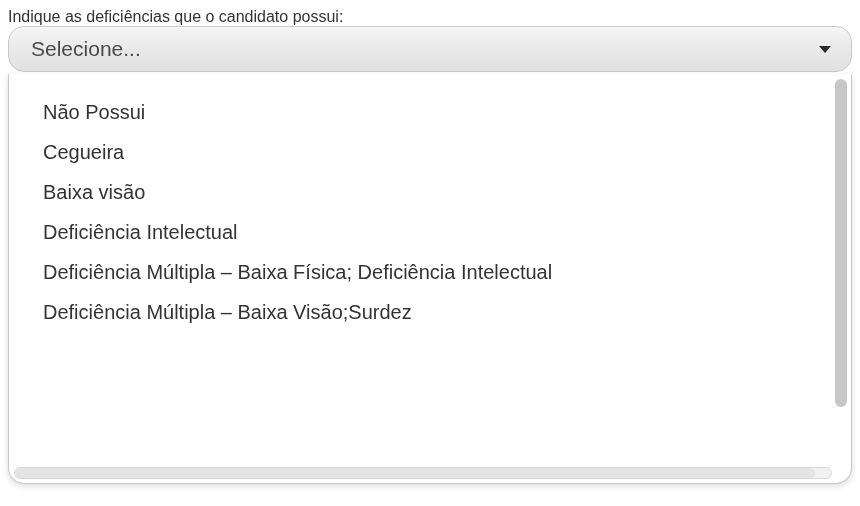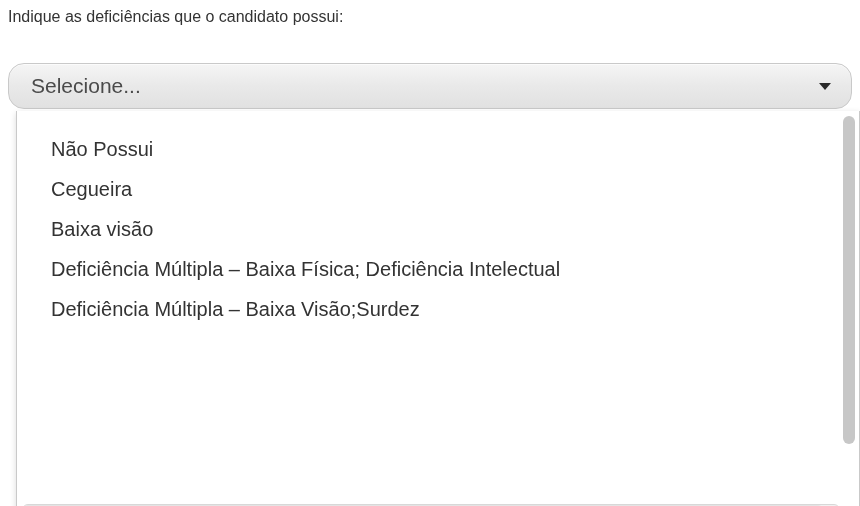--- a/index.html
+++ b/index.html
@@ -29,37 +29,36 @@
       height: 46px;
       background: linear-gradient(to bottom, #f5f5f5 0%, #e9e9e9 50%, #e1e1e1 100%);
       border: 1px solid #c9c9c9;
       border-radius: 16px;
       display: flex;
       align-items: center;
       justify-content: space-between;
       padding: 0 20px 0 22px;
       cursor: pointer;
       box-shadow: inset 0 1px 0 rgba(255,255,255,0.6);
-      margin-top: 37px;
     }
     .select-placeholder {
       font-size: 21px;
       color: #4a4a4a;
     }
     .select-caret {
       width: 0;
       height: 0;
       border-left: 6px solid transparent;
       border-right: 6px solid transparent;
       border-top: 7px solid #2a2a2a;
     }
     .dropdown-panel {
       position: absolute;
       top: 48px;
-      left: 8px;
+      left: 0;
       width: 100%;
       height: 410px;
       background: #ffffff;
       border: 1px solid #c9c9c9;
       border-top: none;
       border-radius: 0 0 16px 16px;
       box-shadow: 0 2px 6px rgba(0,0,0,0.15);
       overflow: hidden;
     }
     .option-list {
@@ -128,20 +127,21 @@
     <span class="select-placeholder">Selecione...</span>
     <span class="select-caret"></span>
   </div>
 
   <div class="dropdown-panel">
 
     <div class="option-list">
       <div class="option-item">Não Possui</div>
       <div class="option-item">Cegueira</div>
       <div class="option-item">Baixa visão</div>
+      <div class="option-item">Deficiência Intelectual</div>
       <div class="option-item">Deficiência Múltipla – Baixa Física; Deficiência Intelectual</div>
       <div class="option-item">Deficiência Múltipla – Baixa Visão;Surdez</div>
     </div>
 
     <div class="scrollbar-vertical">
       <div class="scrollbar-thumb-v"></div>
     </div>
 
     <div class="scrollbar-horizontal">
       <div class="scrollbar-thumb-h"></div>

